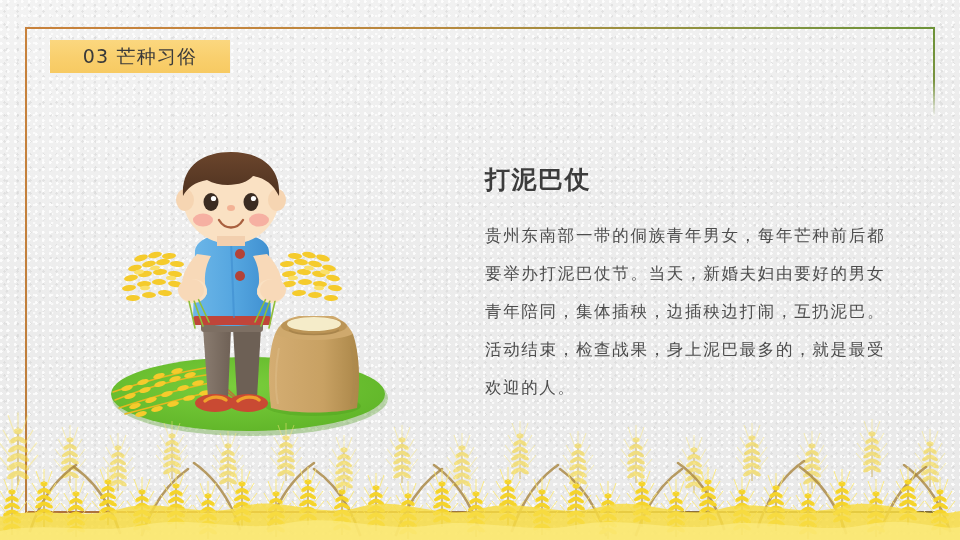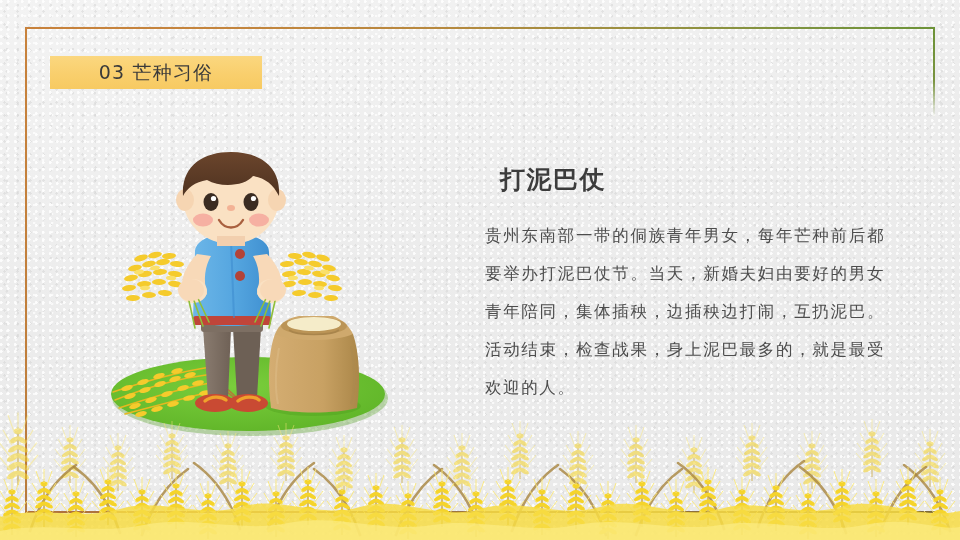--- a/index.html
+++ b/index.html
@@ -47,22 +47,22 @@
   }
   .frame-bottom {
     left: 25px; right: 25px; bottom: 27px; height: 2px;
     background: linear-gradient(90deg,
       #b0713a 0%, #a87646 30%, #96753f 55%, #8a6e3c 80%, #7d6a38 100%);
   }
 
   
   #section-badge {
     position: absolute;
-    left: 50px; top: 56px;
-    width: 212px; height: 33px;
+    left: 50px; top: 40px;
+    width: 180px; height: 33px;
     background: linear-gradient(180deg, #fbd77f 0%, #f9cf6d 55%, #f7ca62 100%);
     display: flex; align-items: center; justify-content: center;
   }
   #section-badge .badge-text {
     font-size: 19px;
     color: #3a3a3a;
     letter-spacing: 1.2px;
     font-family: "DejaVu Sans", "Liberation Sans", sans-serif;
     white-space: nowrap;
   }
@@ -73,21 +73,20 @@
     left: 485px; top: 163px;
     width: 400px;
   }
   #content-title {
     font-size: 25px;
     font-weight: bold;
     color: #3c3c3c;
     letter-spacing: 1.5px;
     font-family: Liberation Serif, serif;
     margin-bottom: 22px;
-    margin-left: 15px;
   }
   #content-body {
     font-size: 16.5px;
     line-height: 38px;
     color: #4d4d4d;
     letter-spacing: 1.6px;
     font-family: Liberation Mono, monospace;
     text-align: justify;
     text-justify: inter-ideograph;
   }

